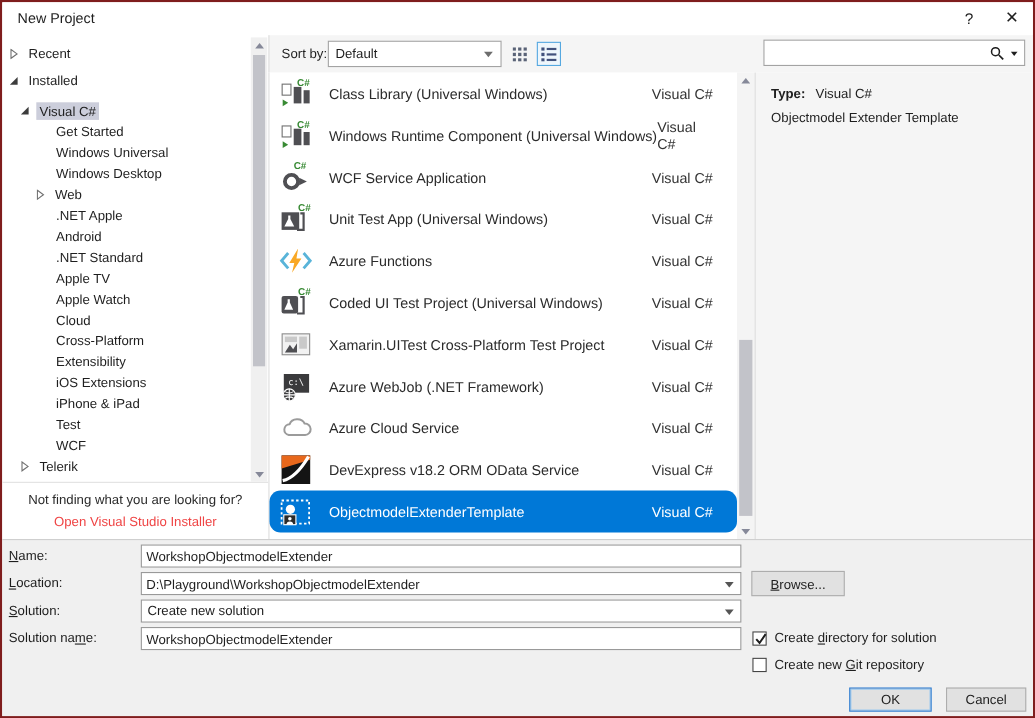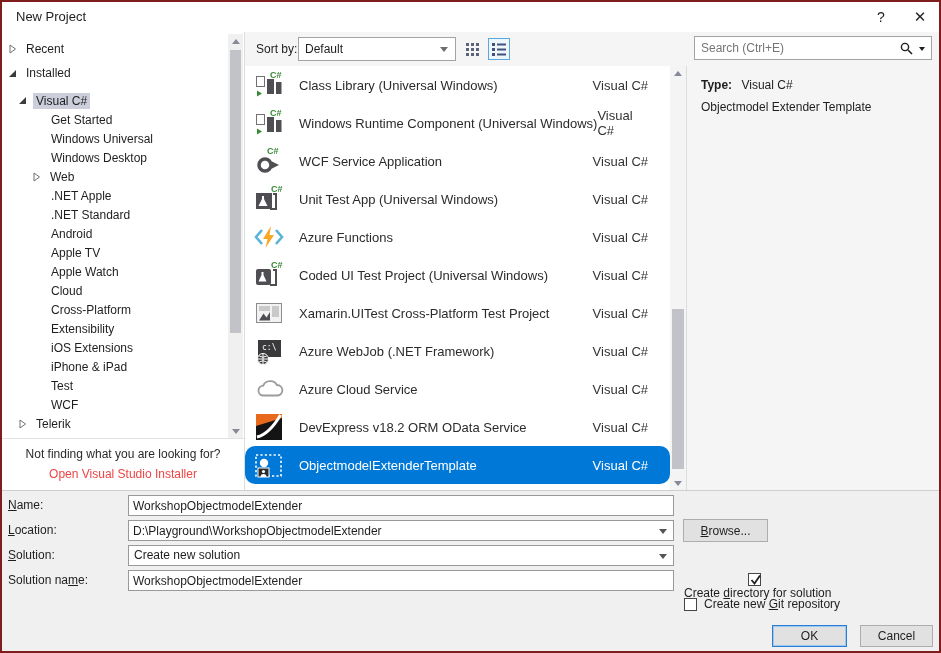--- a/index.html
+++ b/index.html
@@ -129,24 +129,24 @@
           <svg width="8" height="10">
             <path d="M1 1 L6.5 5 L1 9 Z" fill="#fff" stroke="#717171"></path>
           </svg>
         </span>
       <span class="tlabel">Web</span>
     </div>
     <div class="trow g2">
         <span class="tlabel">.NET Apple</span>
       </div>
     <div class="trow g2">
+        <span class="tlabel">Android</span>
+      </div>
+    <div class="trow g2">
         <span class="tlabel">.NET Standard</span>
-      </div>
-    <div class="trow g2">
-        <span class="tlabel">Android</span>
       </div>
     <div class="trow g2">
         <span class="tlabel">Apple TV</span>
       </div>
     <div class="trow g2">
         <span class="tlabel">Apple Watch</span>
       </div>
     <div class="trow g2">
         <span class="tlabel">Cloud</span>
       </div>
@@ -221,21 +221,20 @@
             <rect x="5" y="0.5" width="9" height="2"></rect>
         <rect x="0" y="5" width="3" height="3"></rect>
             <rect x="5" y="5.5" width="9" height="2"></rect>
         <rect x="0" y="10" width="3" height="3"></rect>
             <rect x="5" y="10.5" width="9" height="2"></rect>
       </g>
         </svg>
     </div>
 
     <div class="search">
-      <input placeholder="Search (Ctrl+E)" style="">
       <svg class="sic" width="13" height="13">
         <circle cx="5" cy="5" r="3.6" fill="none" stroke="#1e1e1e" stroke-width="1.4"></circle>
         <line x1="8" y1="8" x2="12" y2="12" stroke="#1e1e1e" stroke-width="1.6"></line>
       </svg>
       <span class="dda"></span>
     </div>
   </div>
 
   <div class="list">
     <div class="lrow">
@@ -384,21 +383,21 @@
     <div class="field" style="top:54px;">
       <div class="combo-text">Create new solution</div>
       <span class="dda"></span>
     </div>
 
     <div class="flabel" style="top:79px;"><span>Solution na</span><u>m</u><span>e:</span></div>
     <div class="field" style="top:79px;">
       <input value="WorkshopObjectmodelExtender" style="">
     </div>
 
-    <div class="cbrow" style="top:82px;flex-direction:column;">
+    <div class="cbrow" style="top:82px;">
       <span class="cbbox">
         <svg width="14" height="14">
             <path d="M2.5 7 l3 3.5 L11 2.5" fill="none" stroke="#1e1e1e" stroke-width="1.8"></path>
           </svg>
       </span>
       <span><span>Create </span><u>d</u><span>irectory for solution</span></span>
     </div>
     <div class="cbrow" style="top:106px;">
       <span class="cbbox"></span>
       <span><span>Create new </span><u>G</u><span>it repository</span></span>

